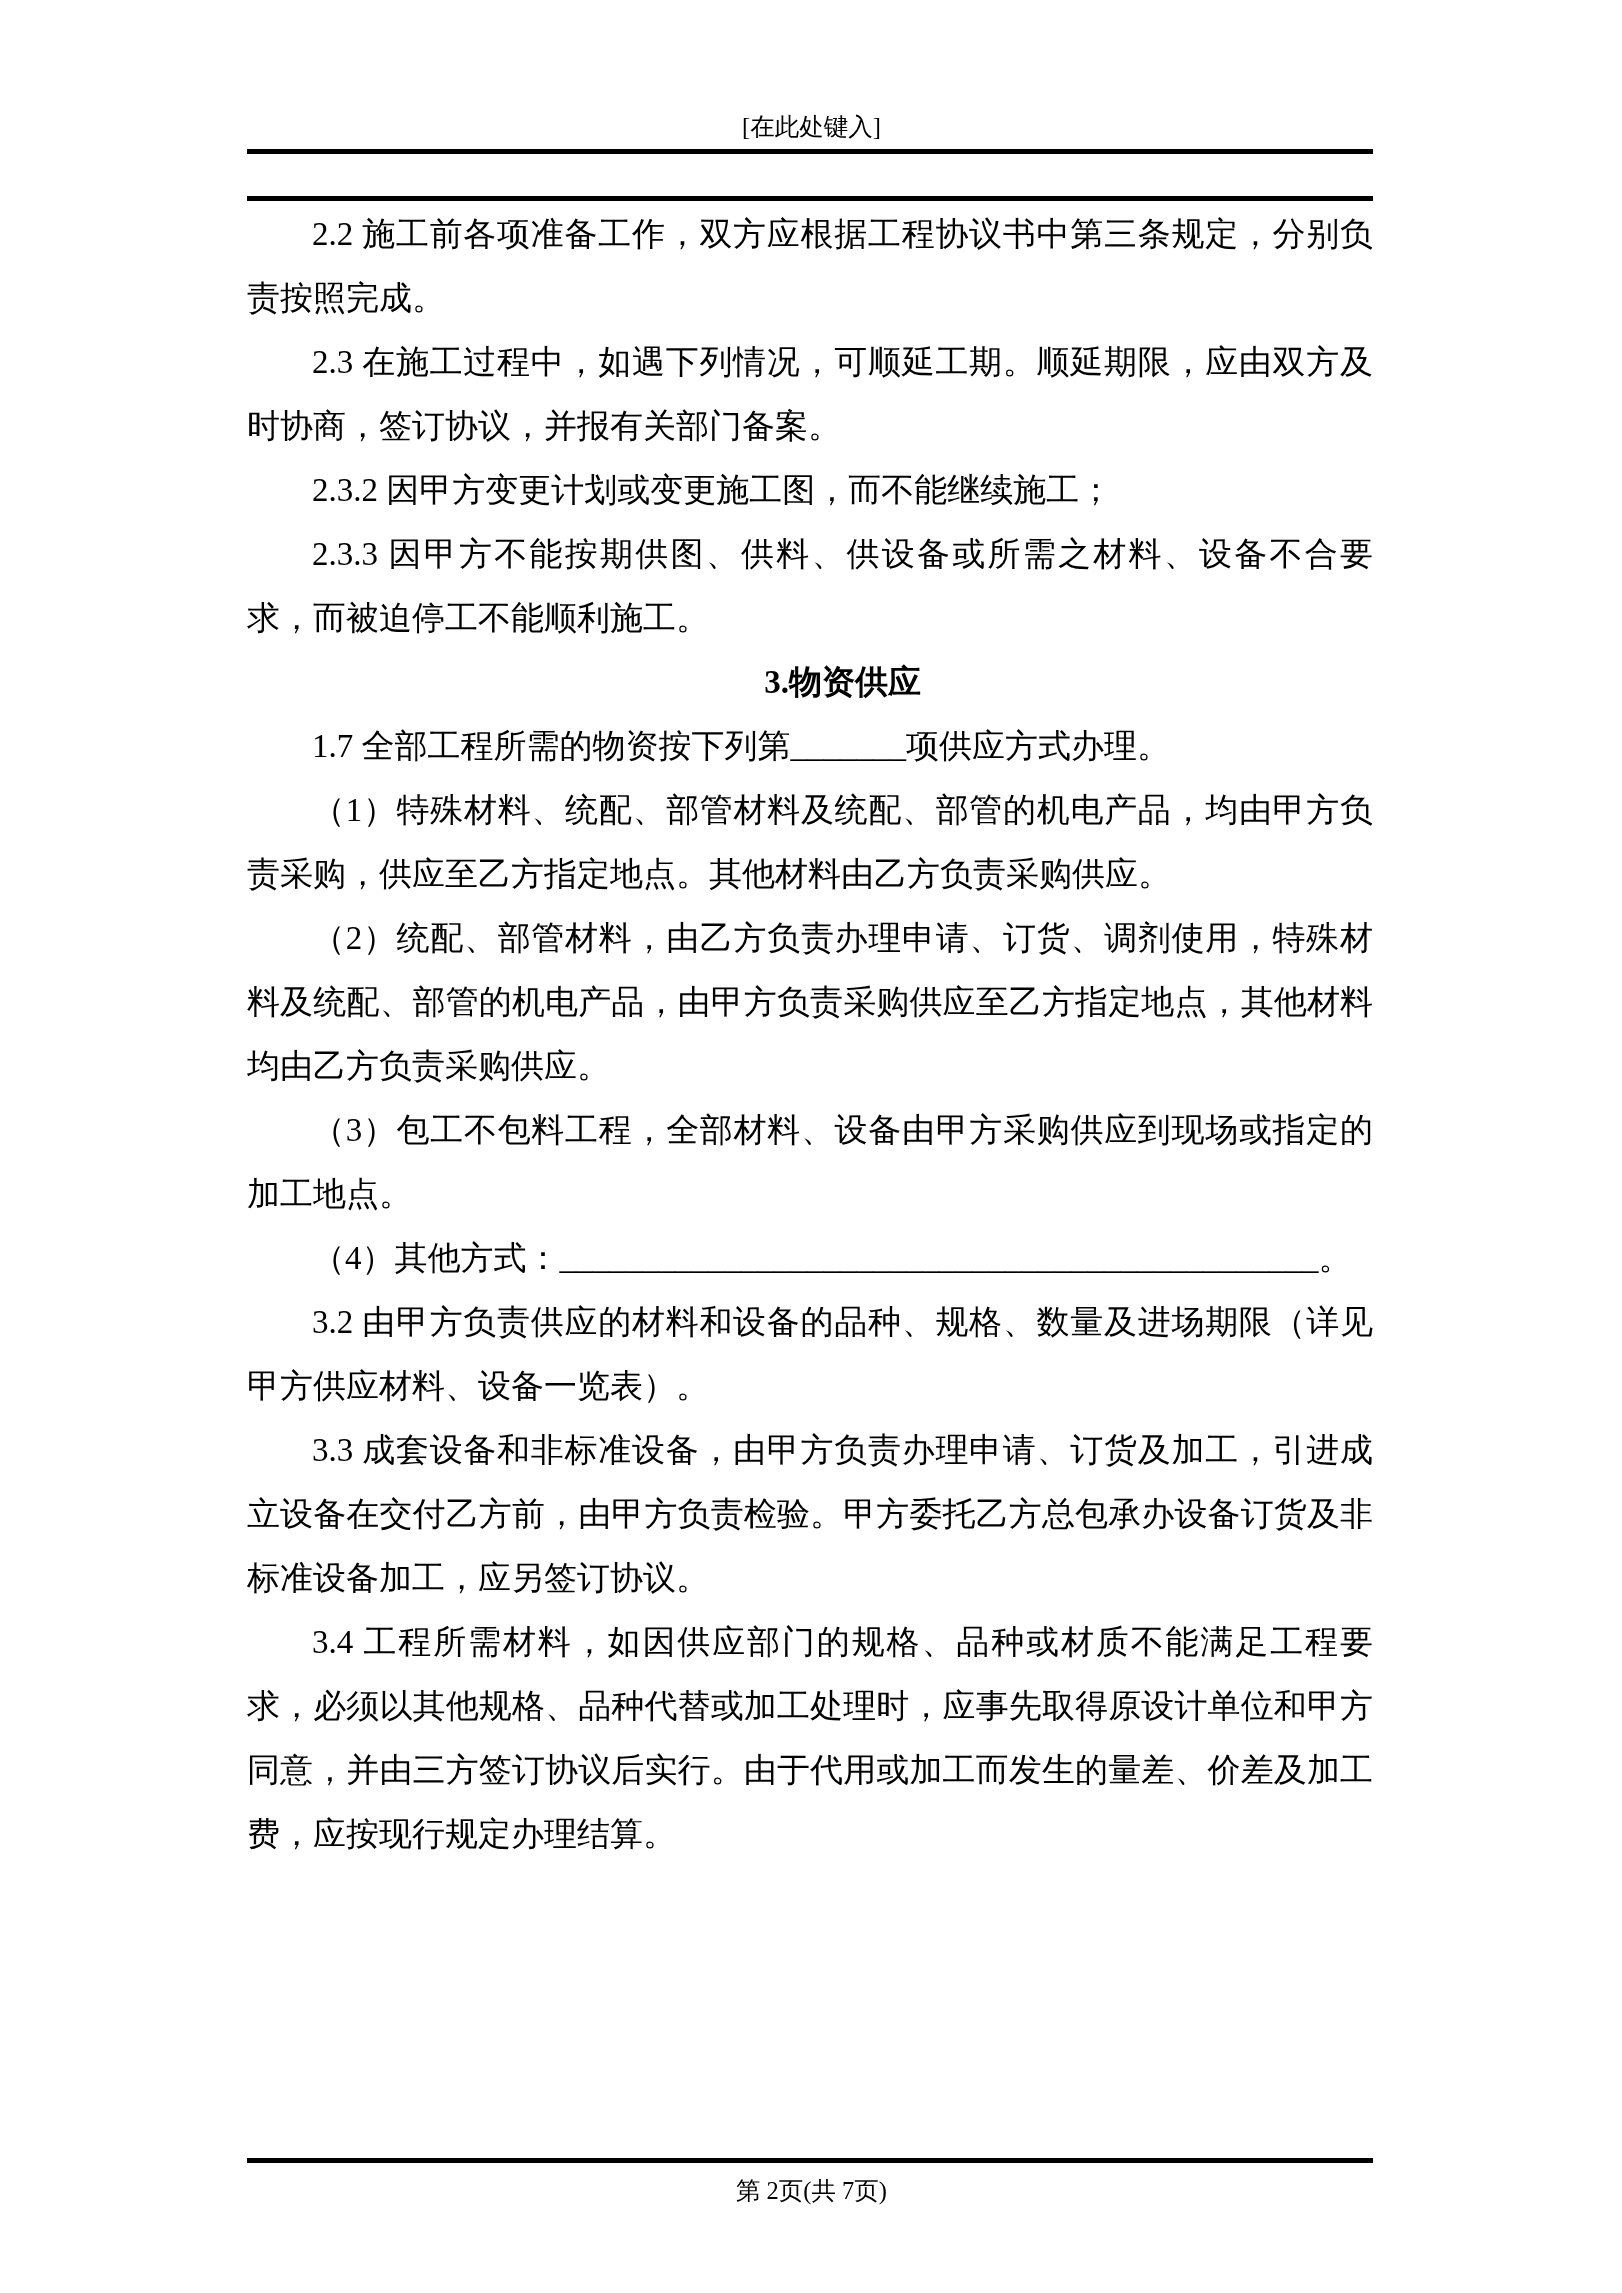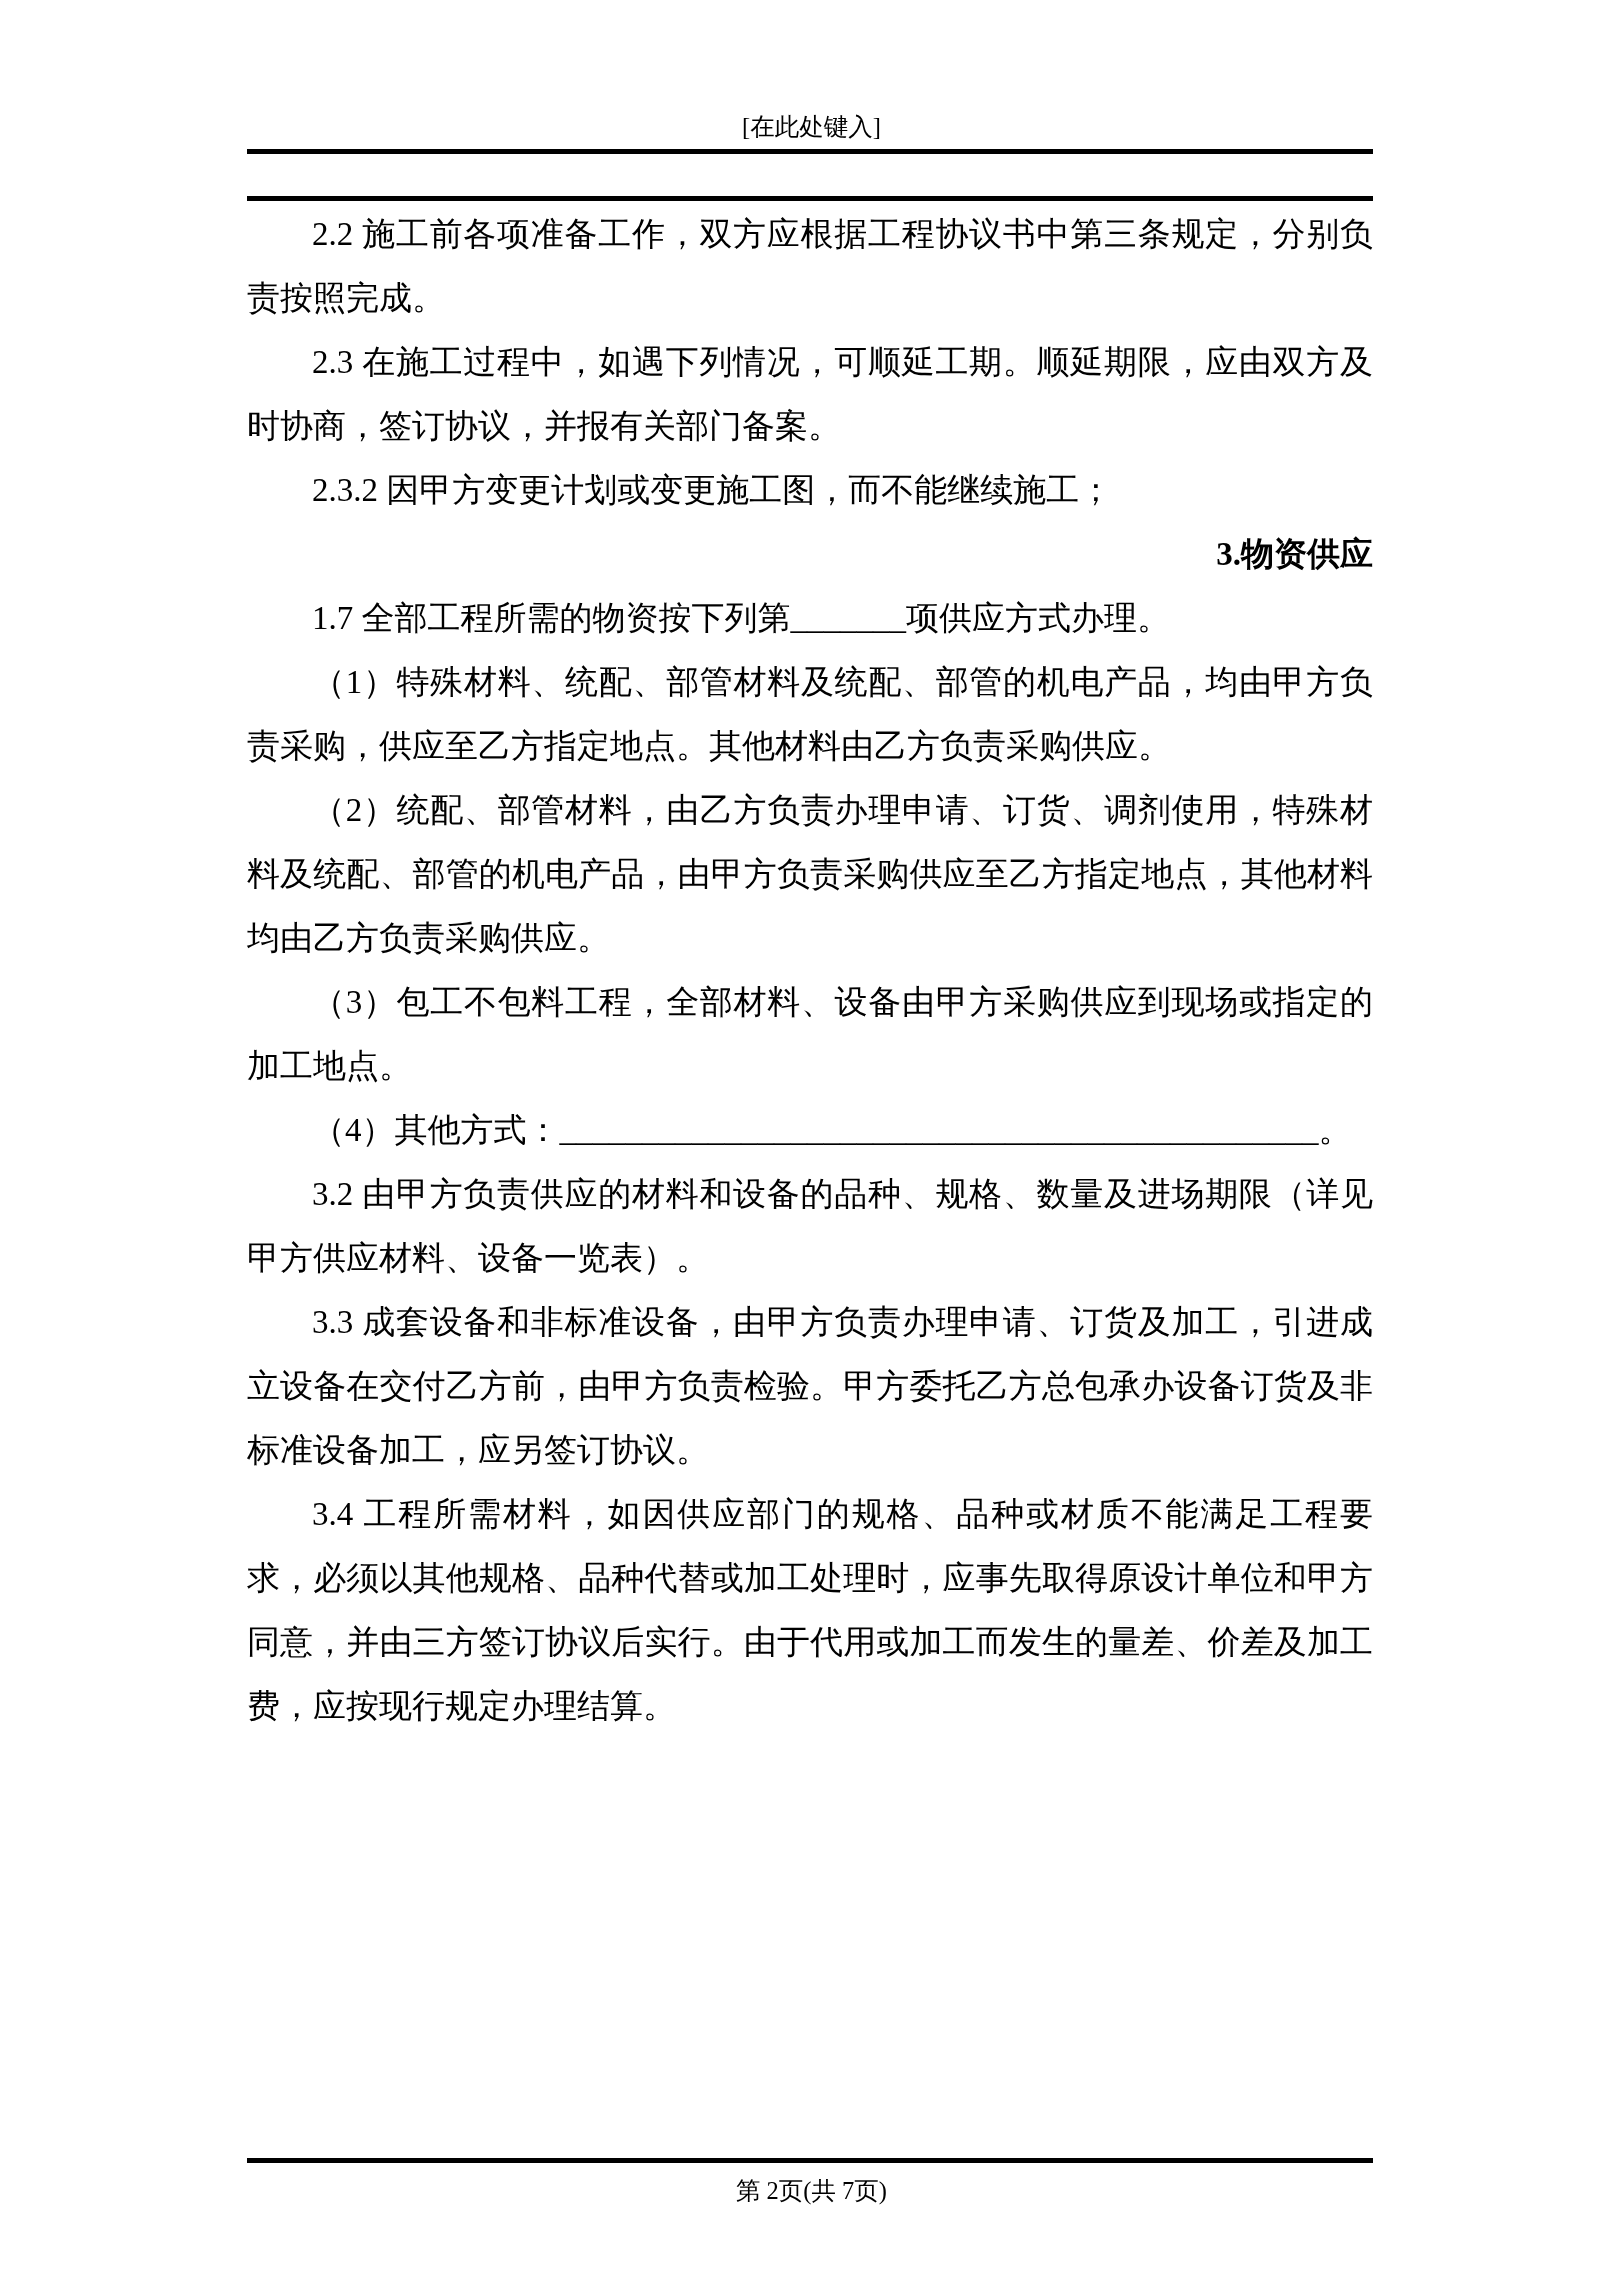--- a/index.html
+++ b/index.html
@@ -49,21 +49,21 @@
     margin: 0;
     font-size: 33px;
     line-height: 64px;
     text-align: justify;
     text-indent: 65px;
     word-break: break-all;
     font-weight: normal;
   }
   .para.heading {
     font-weight: bold;
-    text-align: right;
+    text-align: center;
   }
   .page-footer {
     position: absolute;
     top: 2173px;
     left: 0;
     width: 100%;
     text-align: center;
   }
   .footer-text {
     font-size: 24.5px;
@@ -80,20 +80,21 @@
     <span class="header-placeholder">[在此处键入]</span>
   </div>
 
   <div class="rule header-rule"></div>
   <div class="rule body-top-rule"></div>
 
   <div class="doc-body">
       <p class="para">2.2 施工前各项准备工作，双方应根据工程协议书中第三条规定，分别负责按照完成。</p>
       <p class="para">2.3 在施工过程中，如遇下列情况，可顺延工期。顺延期限，应由双方及时协商，签订协议，并报有关部门备案。</p>
       <p class="para">2.3.2 因甲方变更计划或变更施工图，而不能继续施工；</p>
+      <p class="para">2.3.3 因甲方不能按期供图、供料、供设备或所需之材料、设备不合要求，而被迫停工不能顺利施工。</p>
       <p class="para heading">3.物资供应</p>
       <p class="para">1.7 全部工程所需的物资按下列第_______项供应方式办理。</p>
       <p class="para">（1）特殊材料、统配、部管材料及统配、部管的机电产品，均由甲方负责采购，供应至乙方指定地点。其他材料由乙方负责采购供应。</p>
       <p class="para">（2）统配、部管材料，由乙方负责办理申请、订货、调剂使用，特殊材料及统配、部管的机电产品，由甲方负责采购供应至乙方指定地点，其他材料均由乙方负责采购供应。</p>
       <p class="para">（3）包工不包料工程，全部材料、设备由甲方采购供应到现场或指定的加工地点。</p>
       <p class="para">（4）其他方式：______________________________________________。</p>
       <p class="para">3.2 由甲方负责供应的材料和设备的品种、规格、数量及进场期限（详见甲方供应材料、设备一览表）。</p>
       <p class="para">3.3 成套设备和非标准设备，由甲方负责办理申请、订货及加工，引进成立设备在交付乙方前，由甲方负责检验。甲方委托乙方总包承办设备订货及非标准设备加工，应另签订协议。</p>
       <p class="para">3.4 工程所需材料，如因供应部门的规格、品种或材质不能满足工程要求，必须以其他规格、品种代替或加工处理时，应事先取得原设计单位和甲方同意，并由三方签订协议后实行。由于代用或加工而发生的量差、价差及加工费，应按现行规定办理结算。</p>
     </div>

